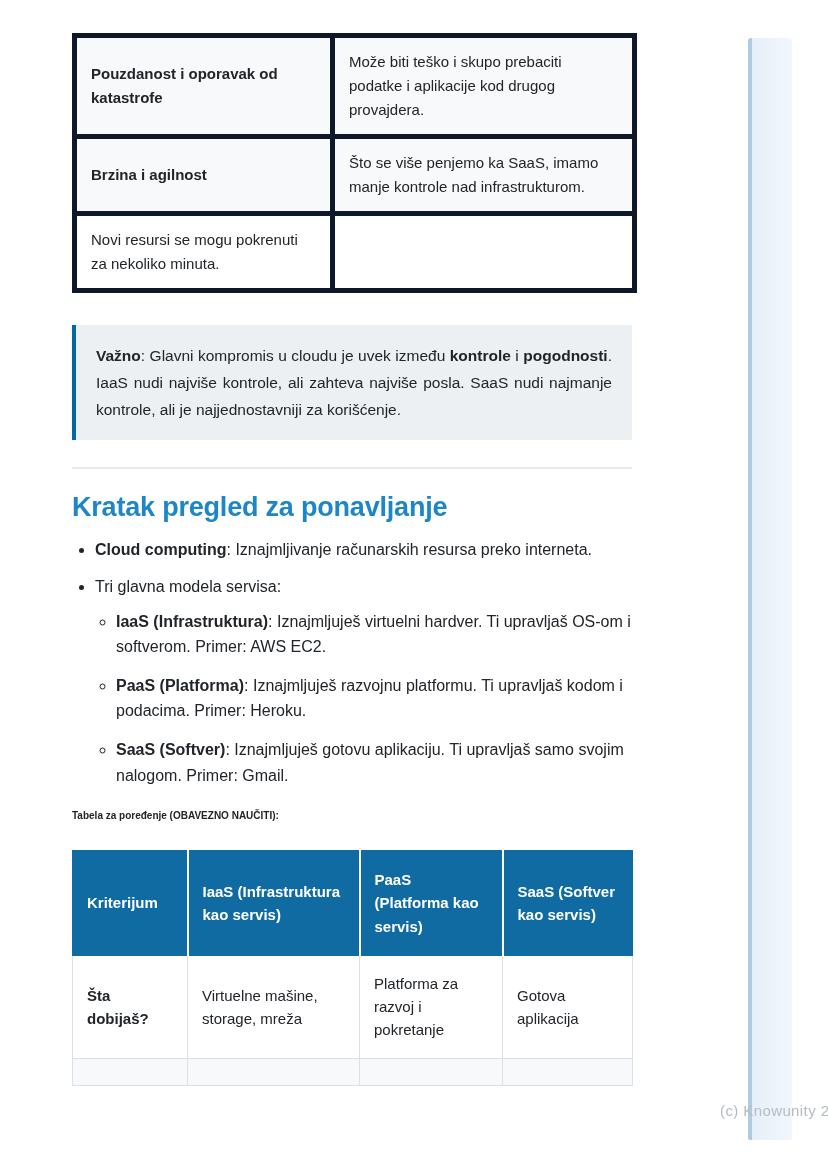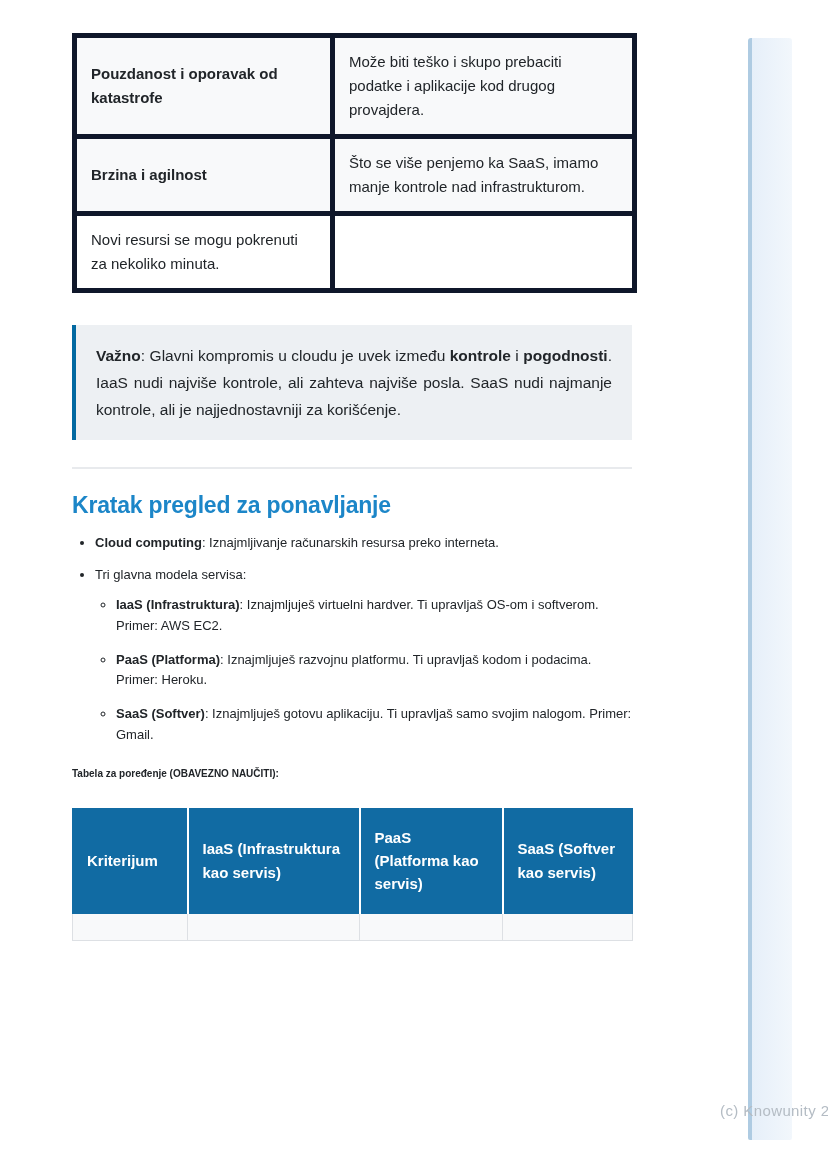--- a/index.html
+++ b/index.html
@@ -26,24 +26,24 @@
   .callout{
     margin-top:32px;background:#edf0f3;border-left:4px solid #0369a1;
     padding:17px 20px;font-size:15.5px;line-height:1.75;text-align:justify;
   }
   .callout .b{font-weight:bold;}
 
   hr.rule{border:none;border-top:2px solid #e8eaed;margin:27px 0 0 0;}
 
   
   h2.section-heading{
-    color:#1c86c8;font-size:23px;font-weight:bold;margin:23px 0 14px 0;
+    color:#1c86c8;font-size:27px;font-weight:bold;margin:23px 0 14px 0;
     letter-spacing:-0.2px;
   }
-  ul.bullets{margin:0;padding-left:23px;font-size:13px;line-height:1.6;}
+  ul.bullets{margin:0;padding-left:23px;font-size:16px;line-height:1.6;}
   ul.bullets > li{margin-bottom:11px;}
   ul.bullets ul{margin:9px 0 0 0;padding-left:21px;}
   ul.bullets ul > li{margin-bottom:13px;}
   .lbl{font-weight:bold;}
   .ex{}
 
   p.table-intro{font-size:10px;font-weight:bold;margin:22px 0 0 0;}
 
   
   table.cmp-table{
@@ -139,20 +139,26 @@
         </colgroup>
       <thead>
         <tr>
           <th>Kriterijum</th>
           <th>IaaS (Infrastruktura kao servis)</th>
           <th>PaaS (Platforma kao servis)</th>
           <th>SaaS (Softver kao servis)</th>
         </tr>
       </thead>
       <tbody>
+        <tr>
+          <td class="b">Šta dobijaš?</td>
+          <td>Virtuelne mašine, storage, mreža</td>
+          <td>Platforma za razvoj i pokretanje</td>
+          <td>Gotova aplikacija</td>
+        </tr>
         <tr class="striped cut">
           <td></td>
           <td></td>
           <td></td>
           <td></td>
         </tr>
       </tbody>
     </table>
 
   </div>

